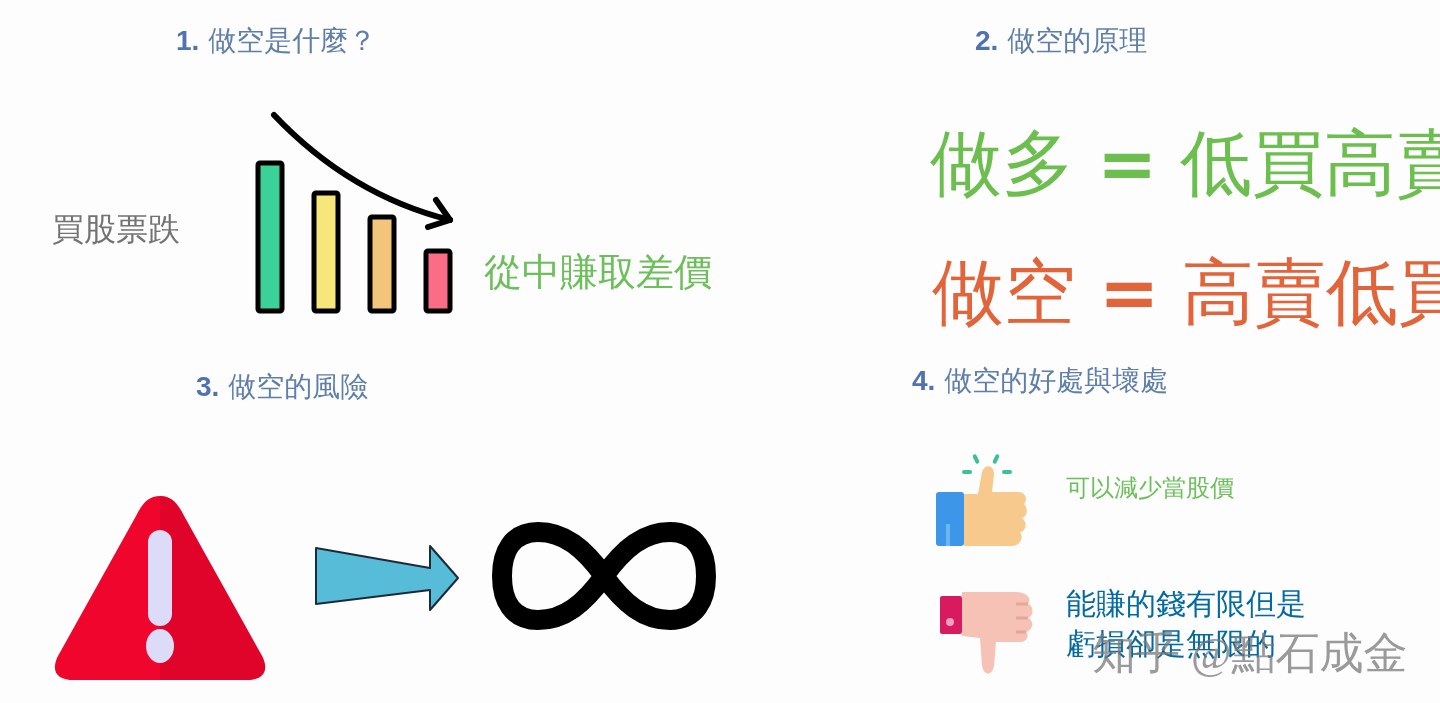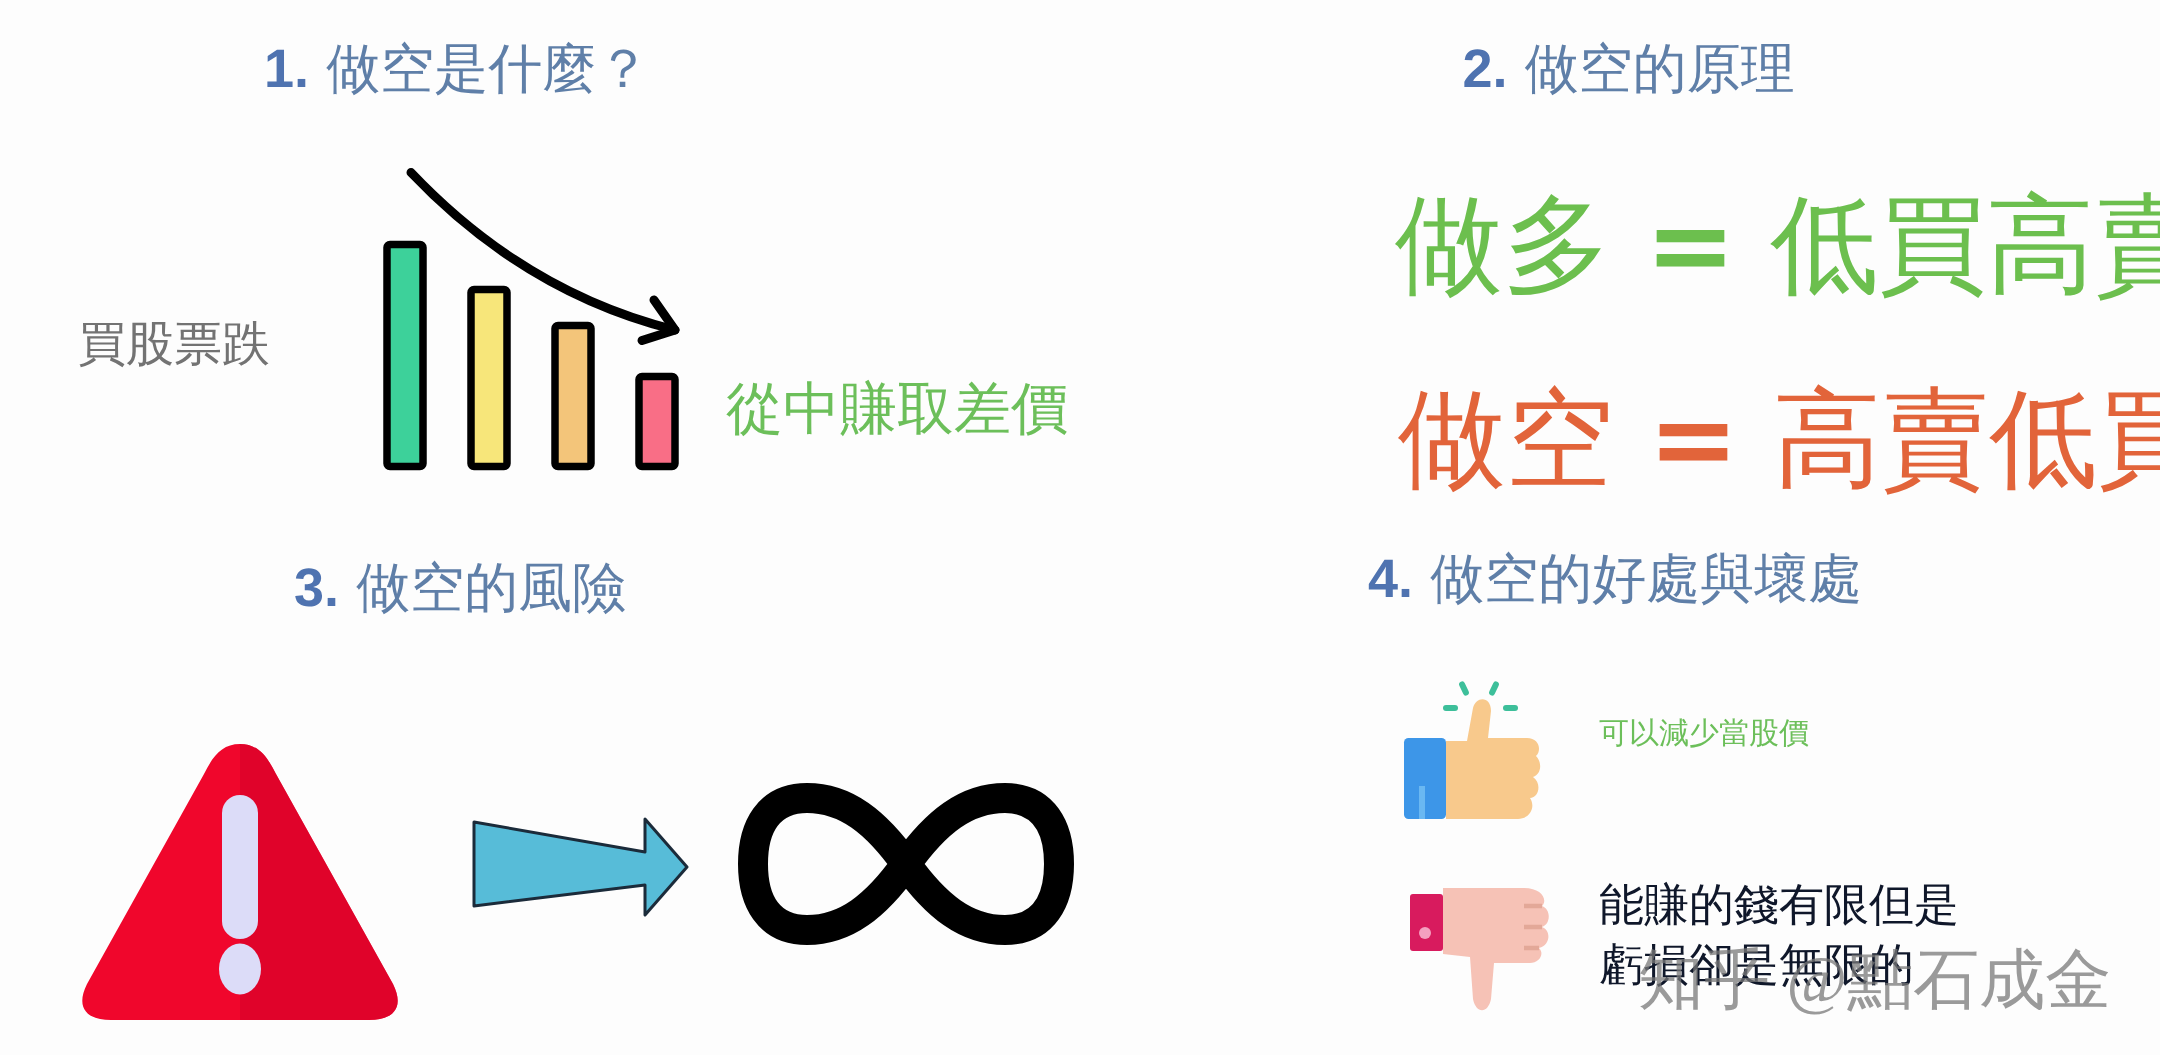--- a/index.html
+++ b/index.html
@@ -1,27 +1,27 @@
 <!DOCTYPE html>
 <html><head>
 <meta charset="utf-8">
 <style>
   html,body{margin:0;padding:0;}
   body{width:1440px;height:703px;background:#fdfdfd;position:relative;overflow:hidden;font-family:"DejaVu Sans",sans-serif;}
   .abs{position:absolute;}
-  .heading{font-size:36px;color:#5f7fa8;white-space:nowrap;}
+  .heading{font-size:28px;color:#5f7fa8;white-space:nowrap;}
   .heading .num{font-weight:bold;color:#4f73b0;font-family:"Liberation Sans",sans-serif;}
   .label-red{color:#737373;font-size:32px;white-space:nowrap;}
   .label-green{color:#6cbf5a;font-size:38px;white-space:nowrap;}
   .eq-line{font-size:72px;white-space:nowrap;}
   .eq-green{color:#6cbf4e;}
   .eq-orange{color:#e2643a;}
   .eq-sign{font-weight:bold;}
-  .pro{color:#6cbf5a;font-size:20px;line-height:40px;white-space:nowrap;}
-  .con{color:#0f172a;font-size:30px;line-height:40px;white-space:nowrap;}
+  .pro{color:#6cbf5a;font-size:24px;line-height:40px;white-space:nowrap;}
+  .con{color:#0369a1;font-size:30px;line-height:40px;white-space:nowrap;}
   .watermark{color:rgba(120,120,120,0.75);font-size:44px;white-space:nowrap;font-family:Liberation Serif, serif;}
 </style>
 </head>
 <body>
 
 <div class="abs heading" style="left:176px;top:22px;">
   <span class="num">1.</span>
   <span>做空是什麼？</span>
 </div>
 

